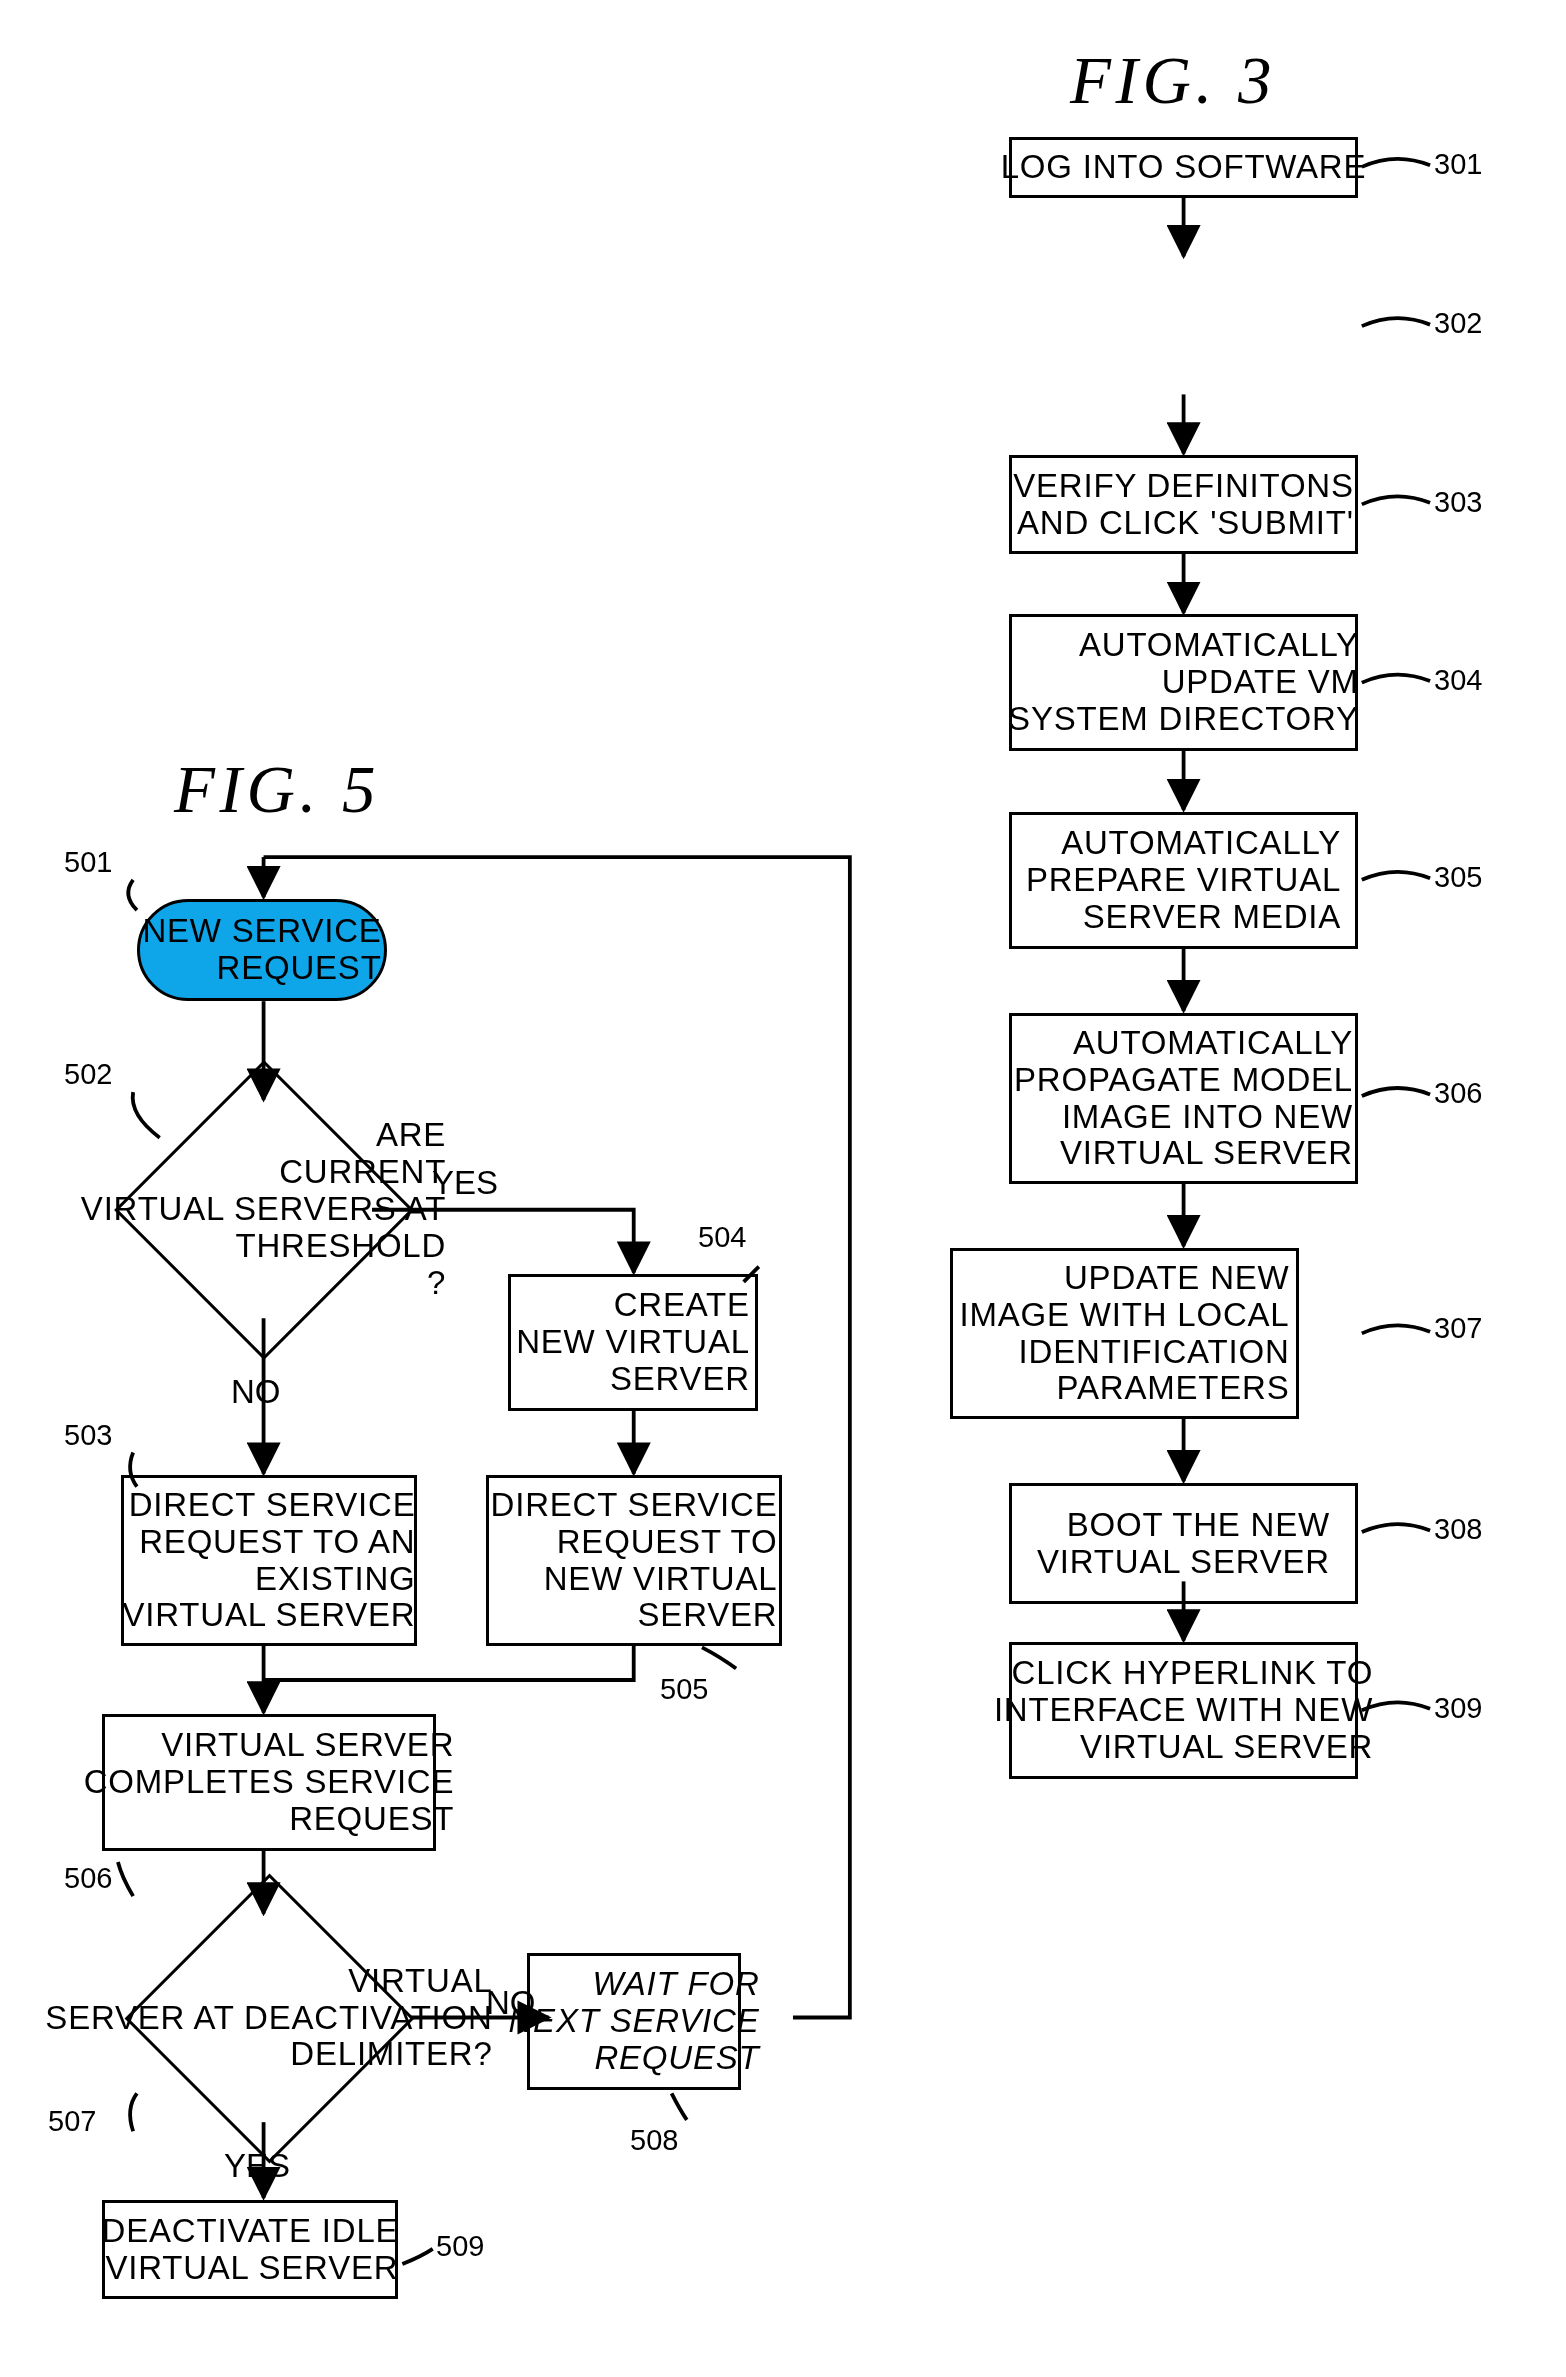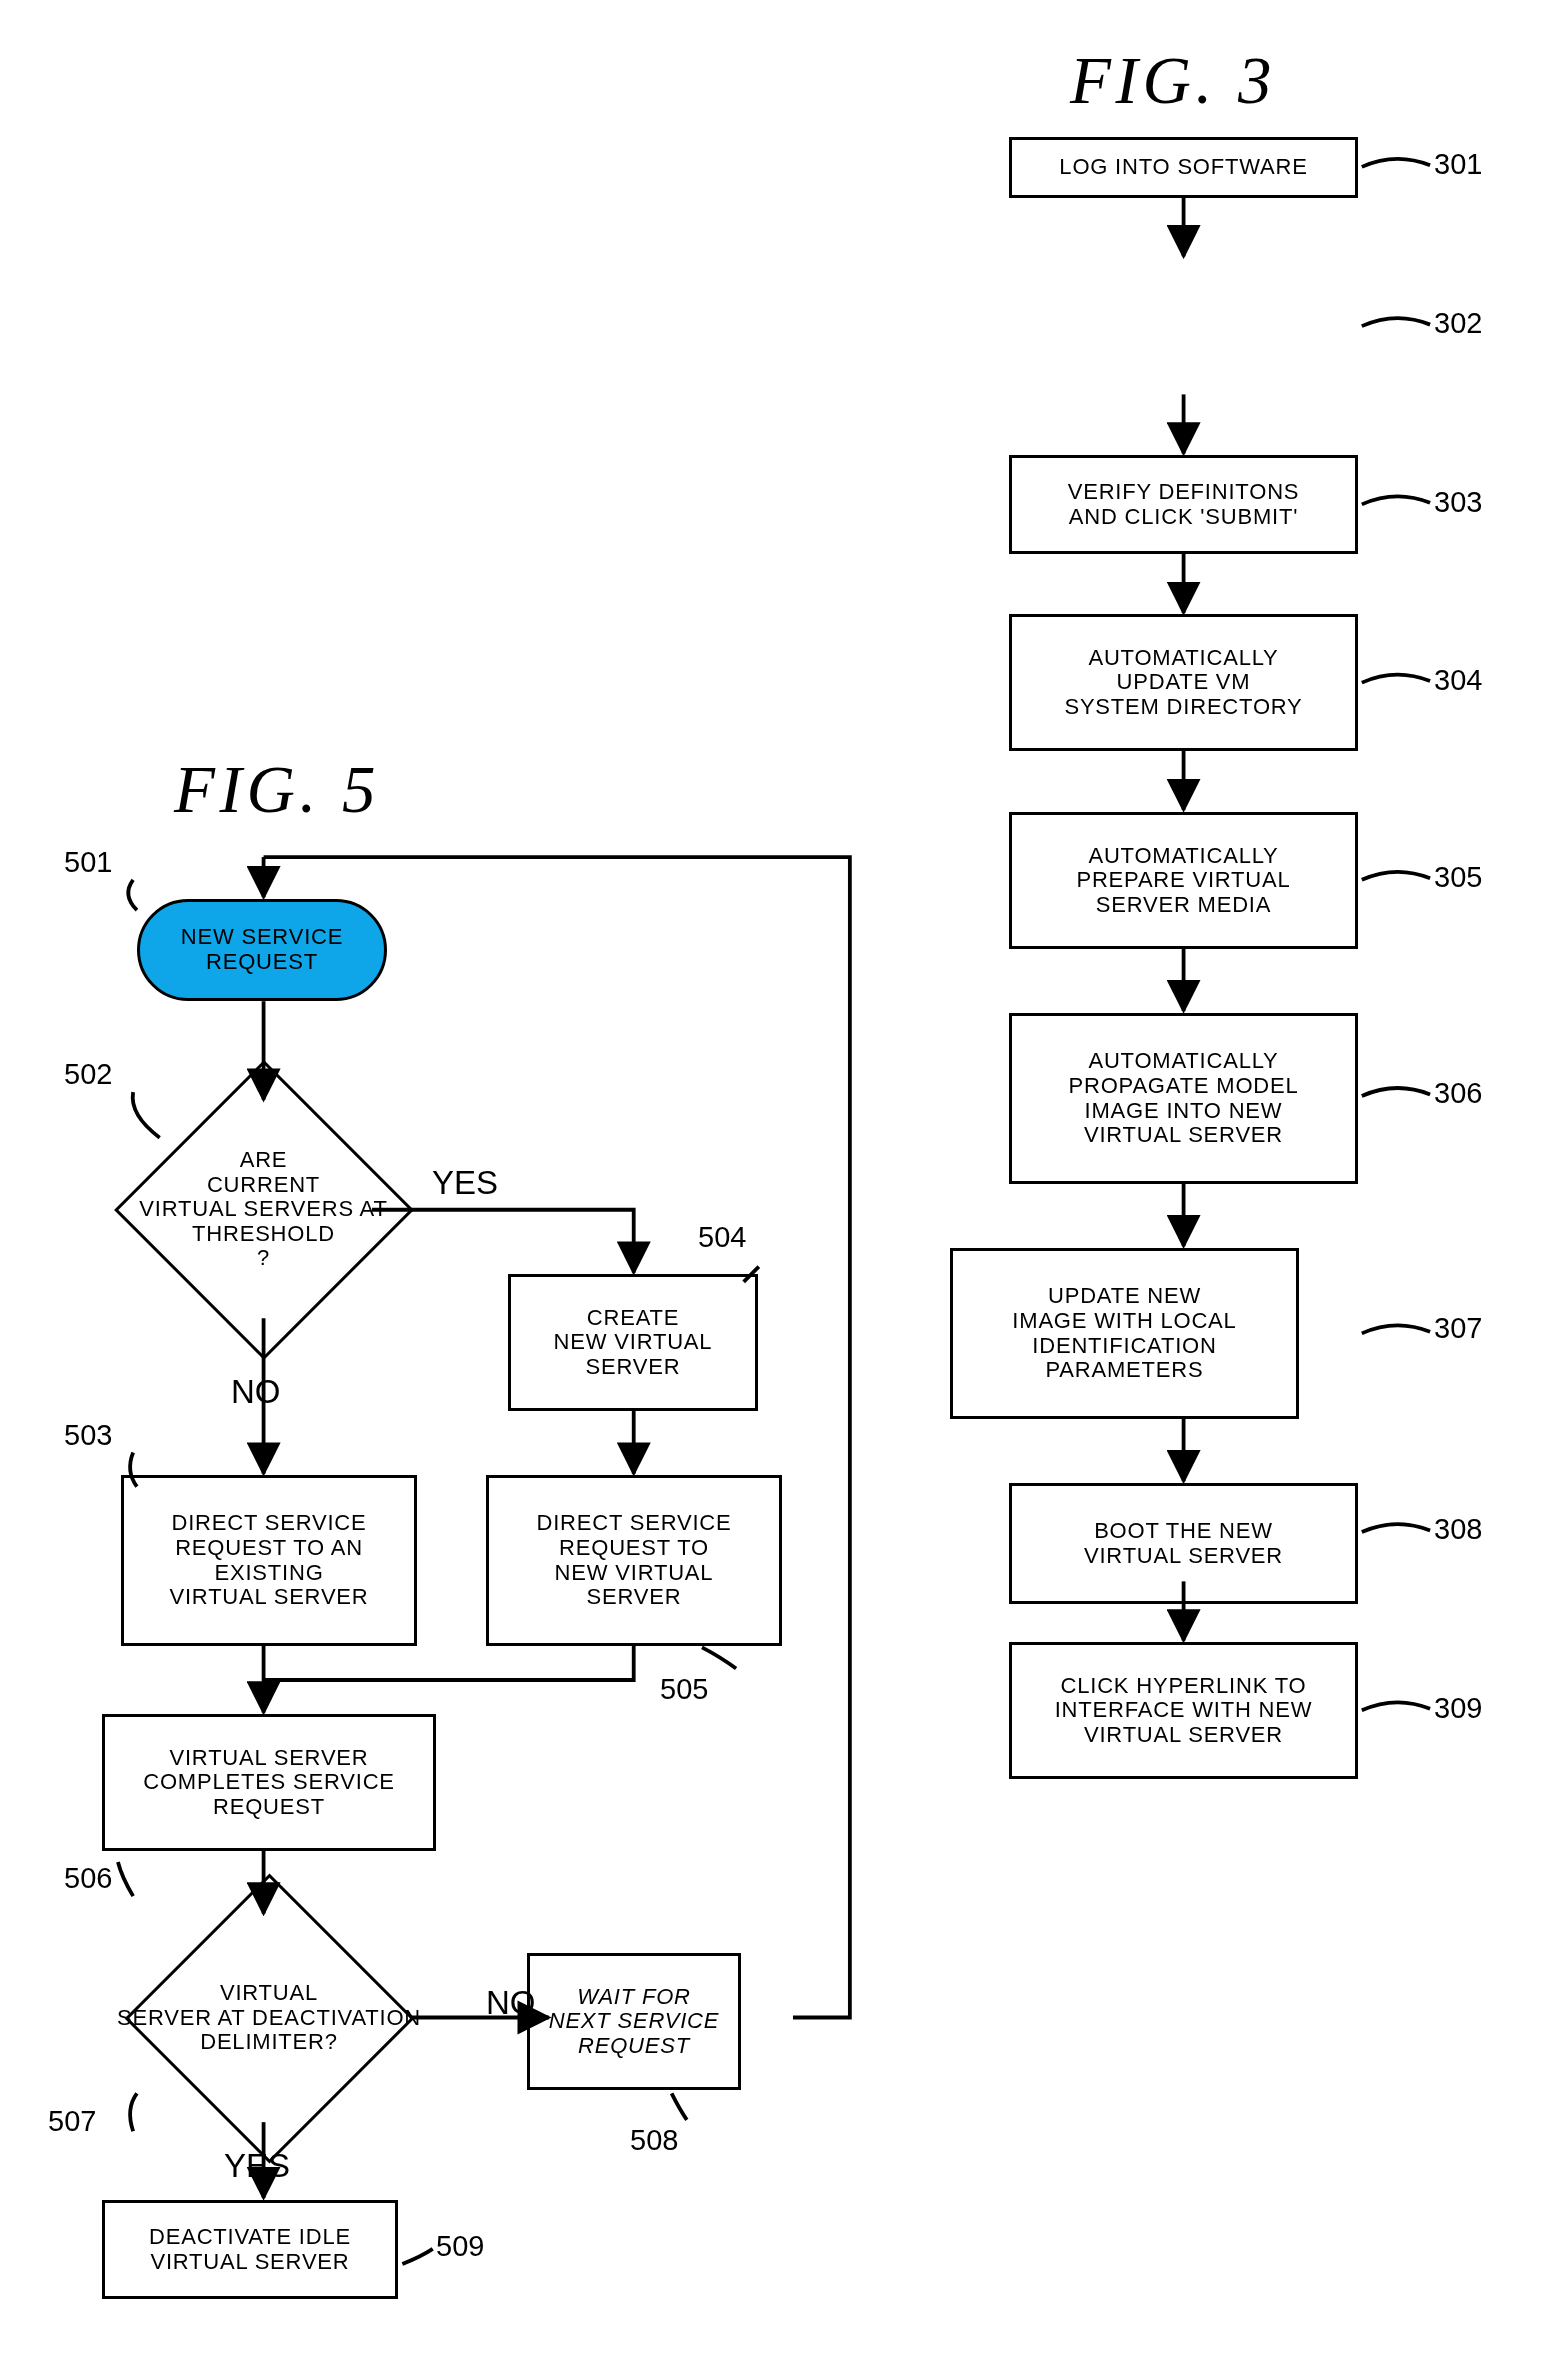--- a/index.html
+++ b/index.html
@@ -28,26 +28,26 @@
     background: #fff;
     text-align: center;
     display: flex;
     align-items: center;
     justify-content: center;
     padding: 4.6px 7.6px;
     box-sizing: border-box;
   }
   .box span, .terminator span, .diamond .dtext span {
     font-family: Arial, Helvetica, sans-serif;
-    font-size: 22px;
+    font-size: 33px;
     line-height: 1.12;
     letter-spacing: 0.8px;
     color: #000;
     white-space: pre;
-    text-align: center;
+    text-align: right;
   }
   .terminator {
     position: absolute;
     border: 3.8px solid #000;
     background: #0ea5e9;
     border-radius: 61px;
     text-align: center;
     display: flex;
     align-items: center;
     justify-content: center;

